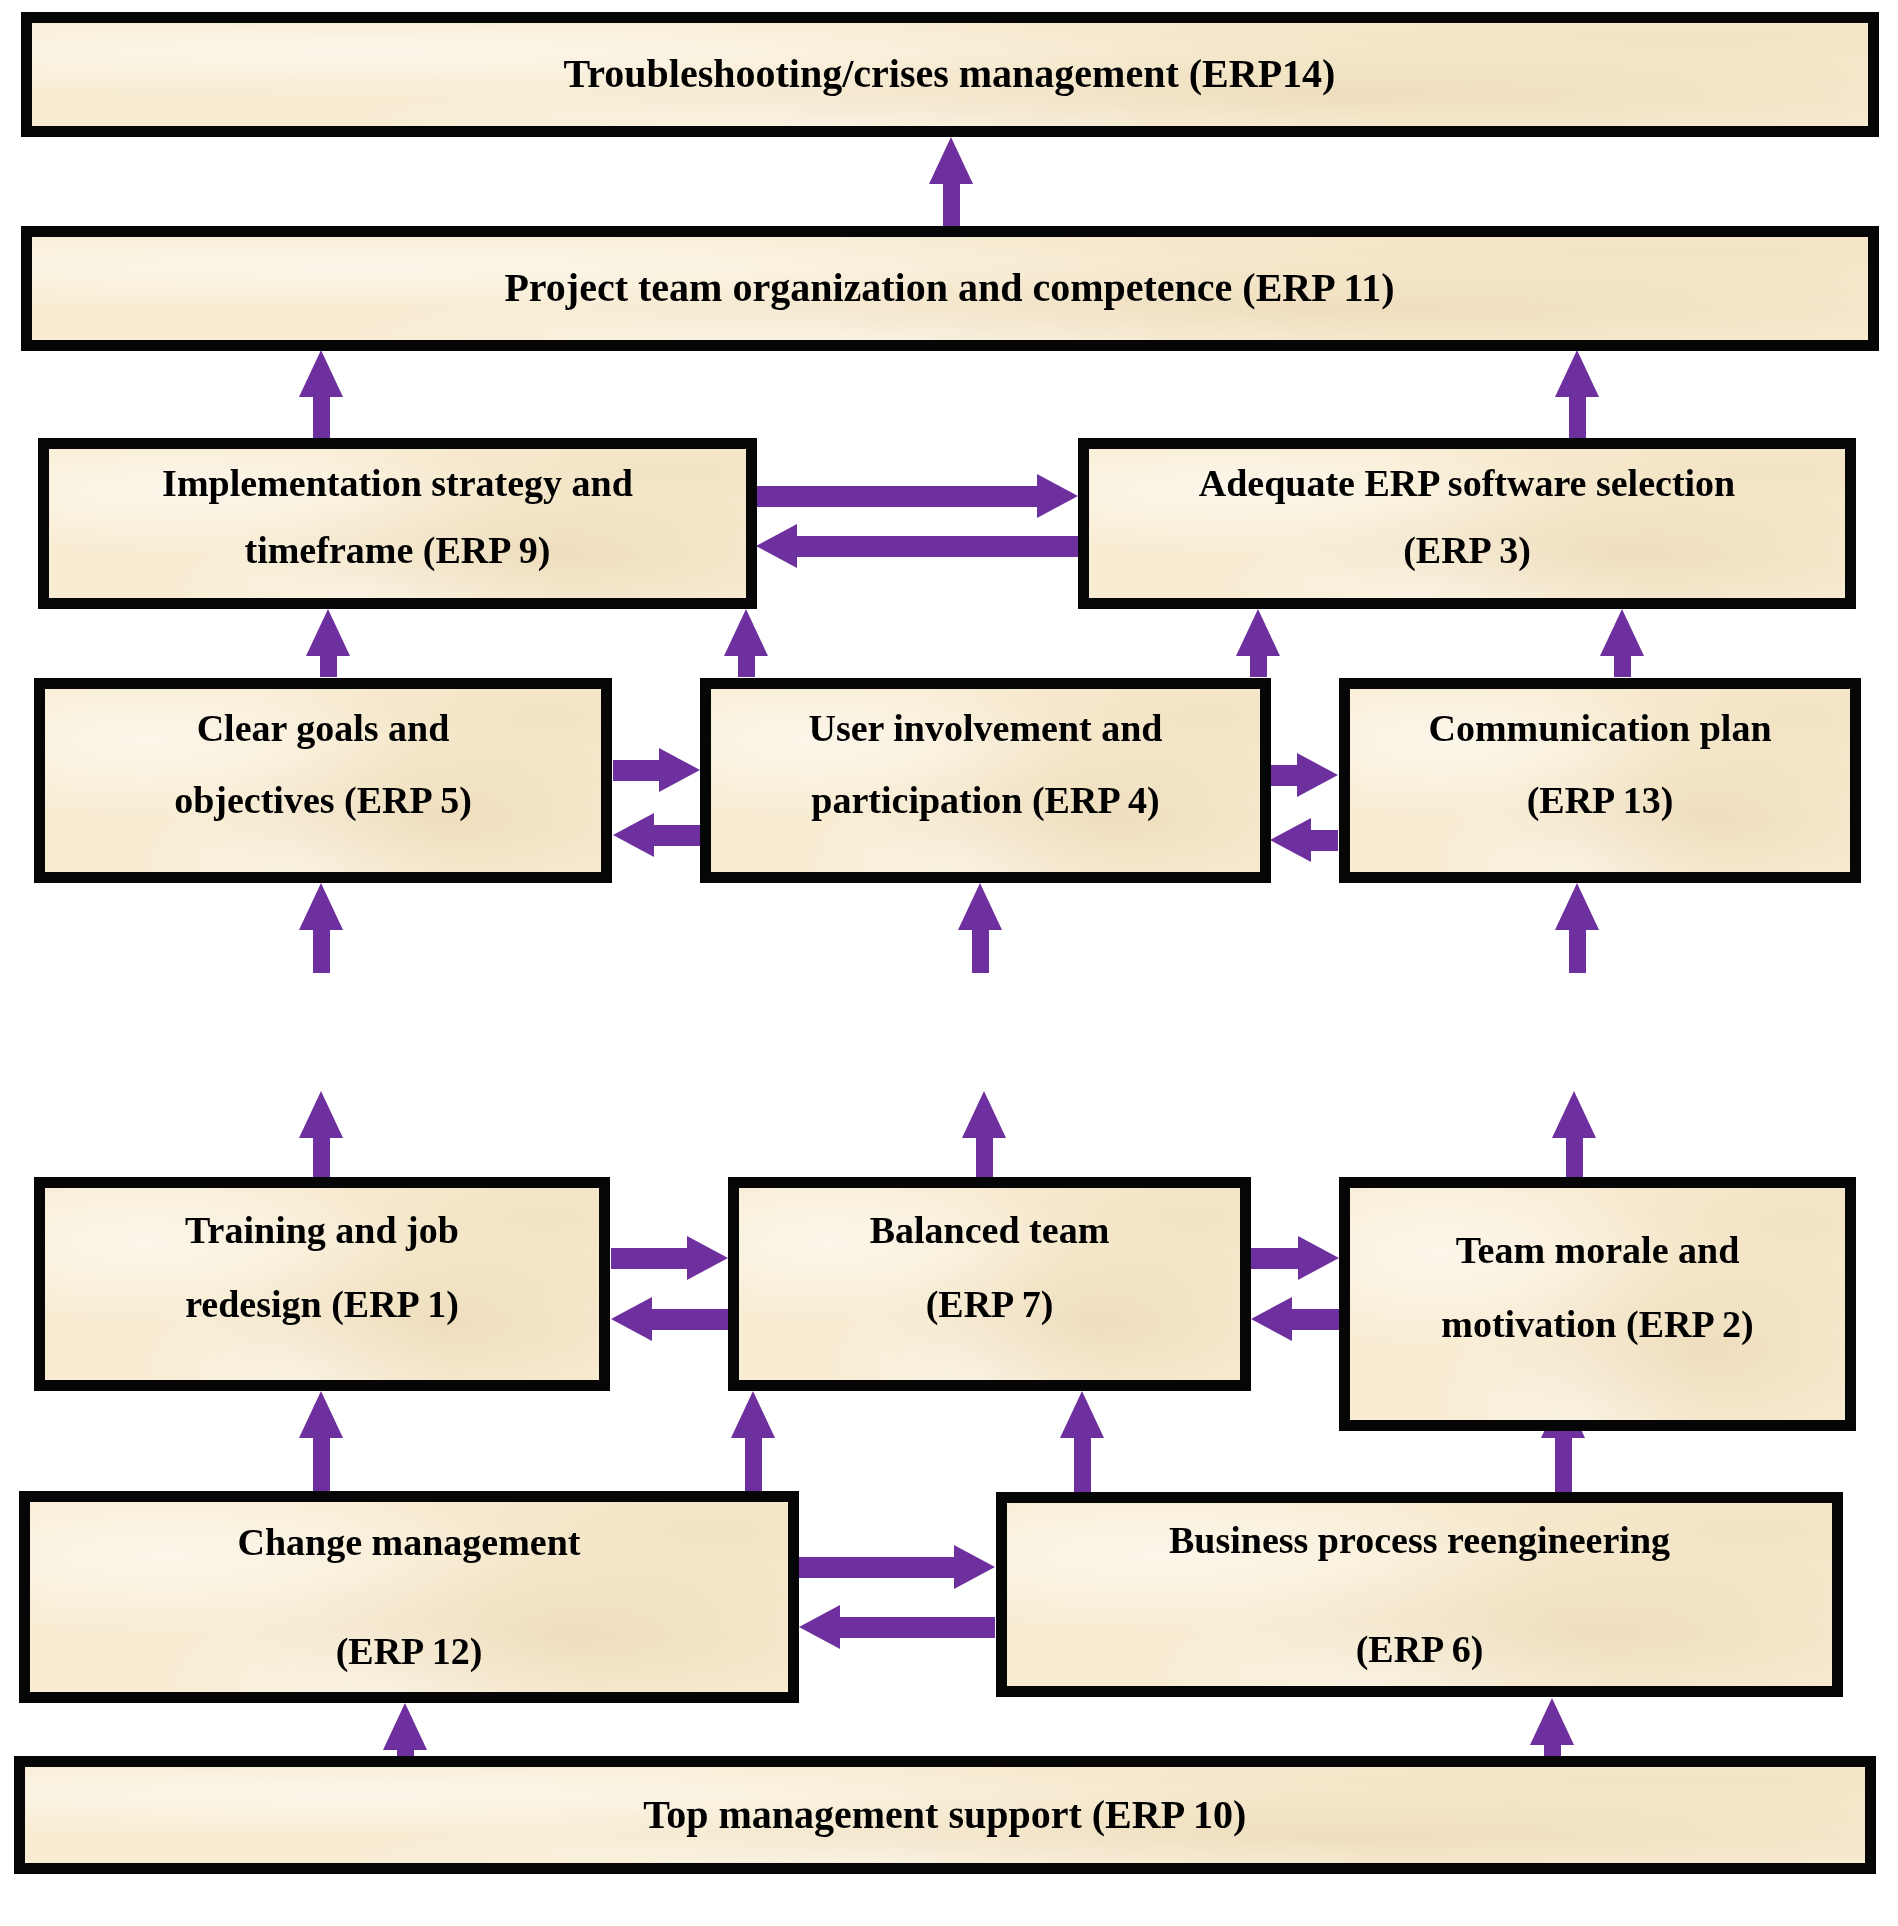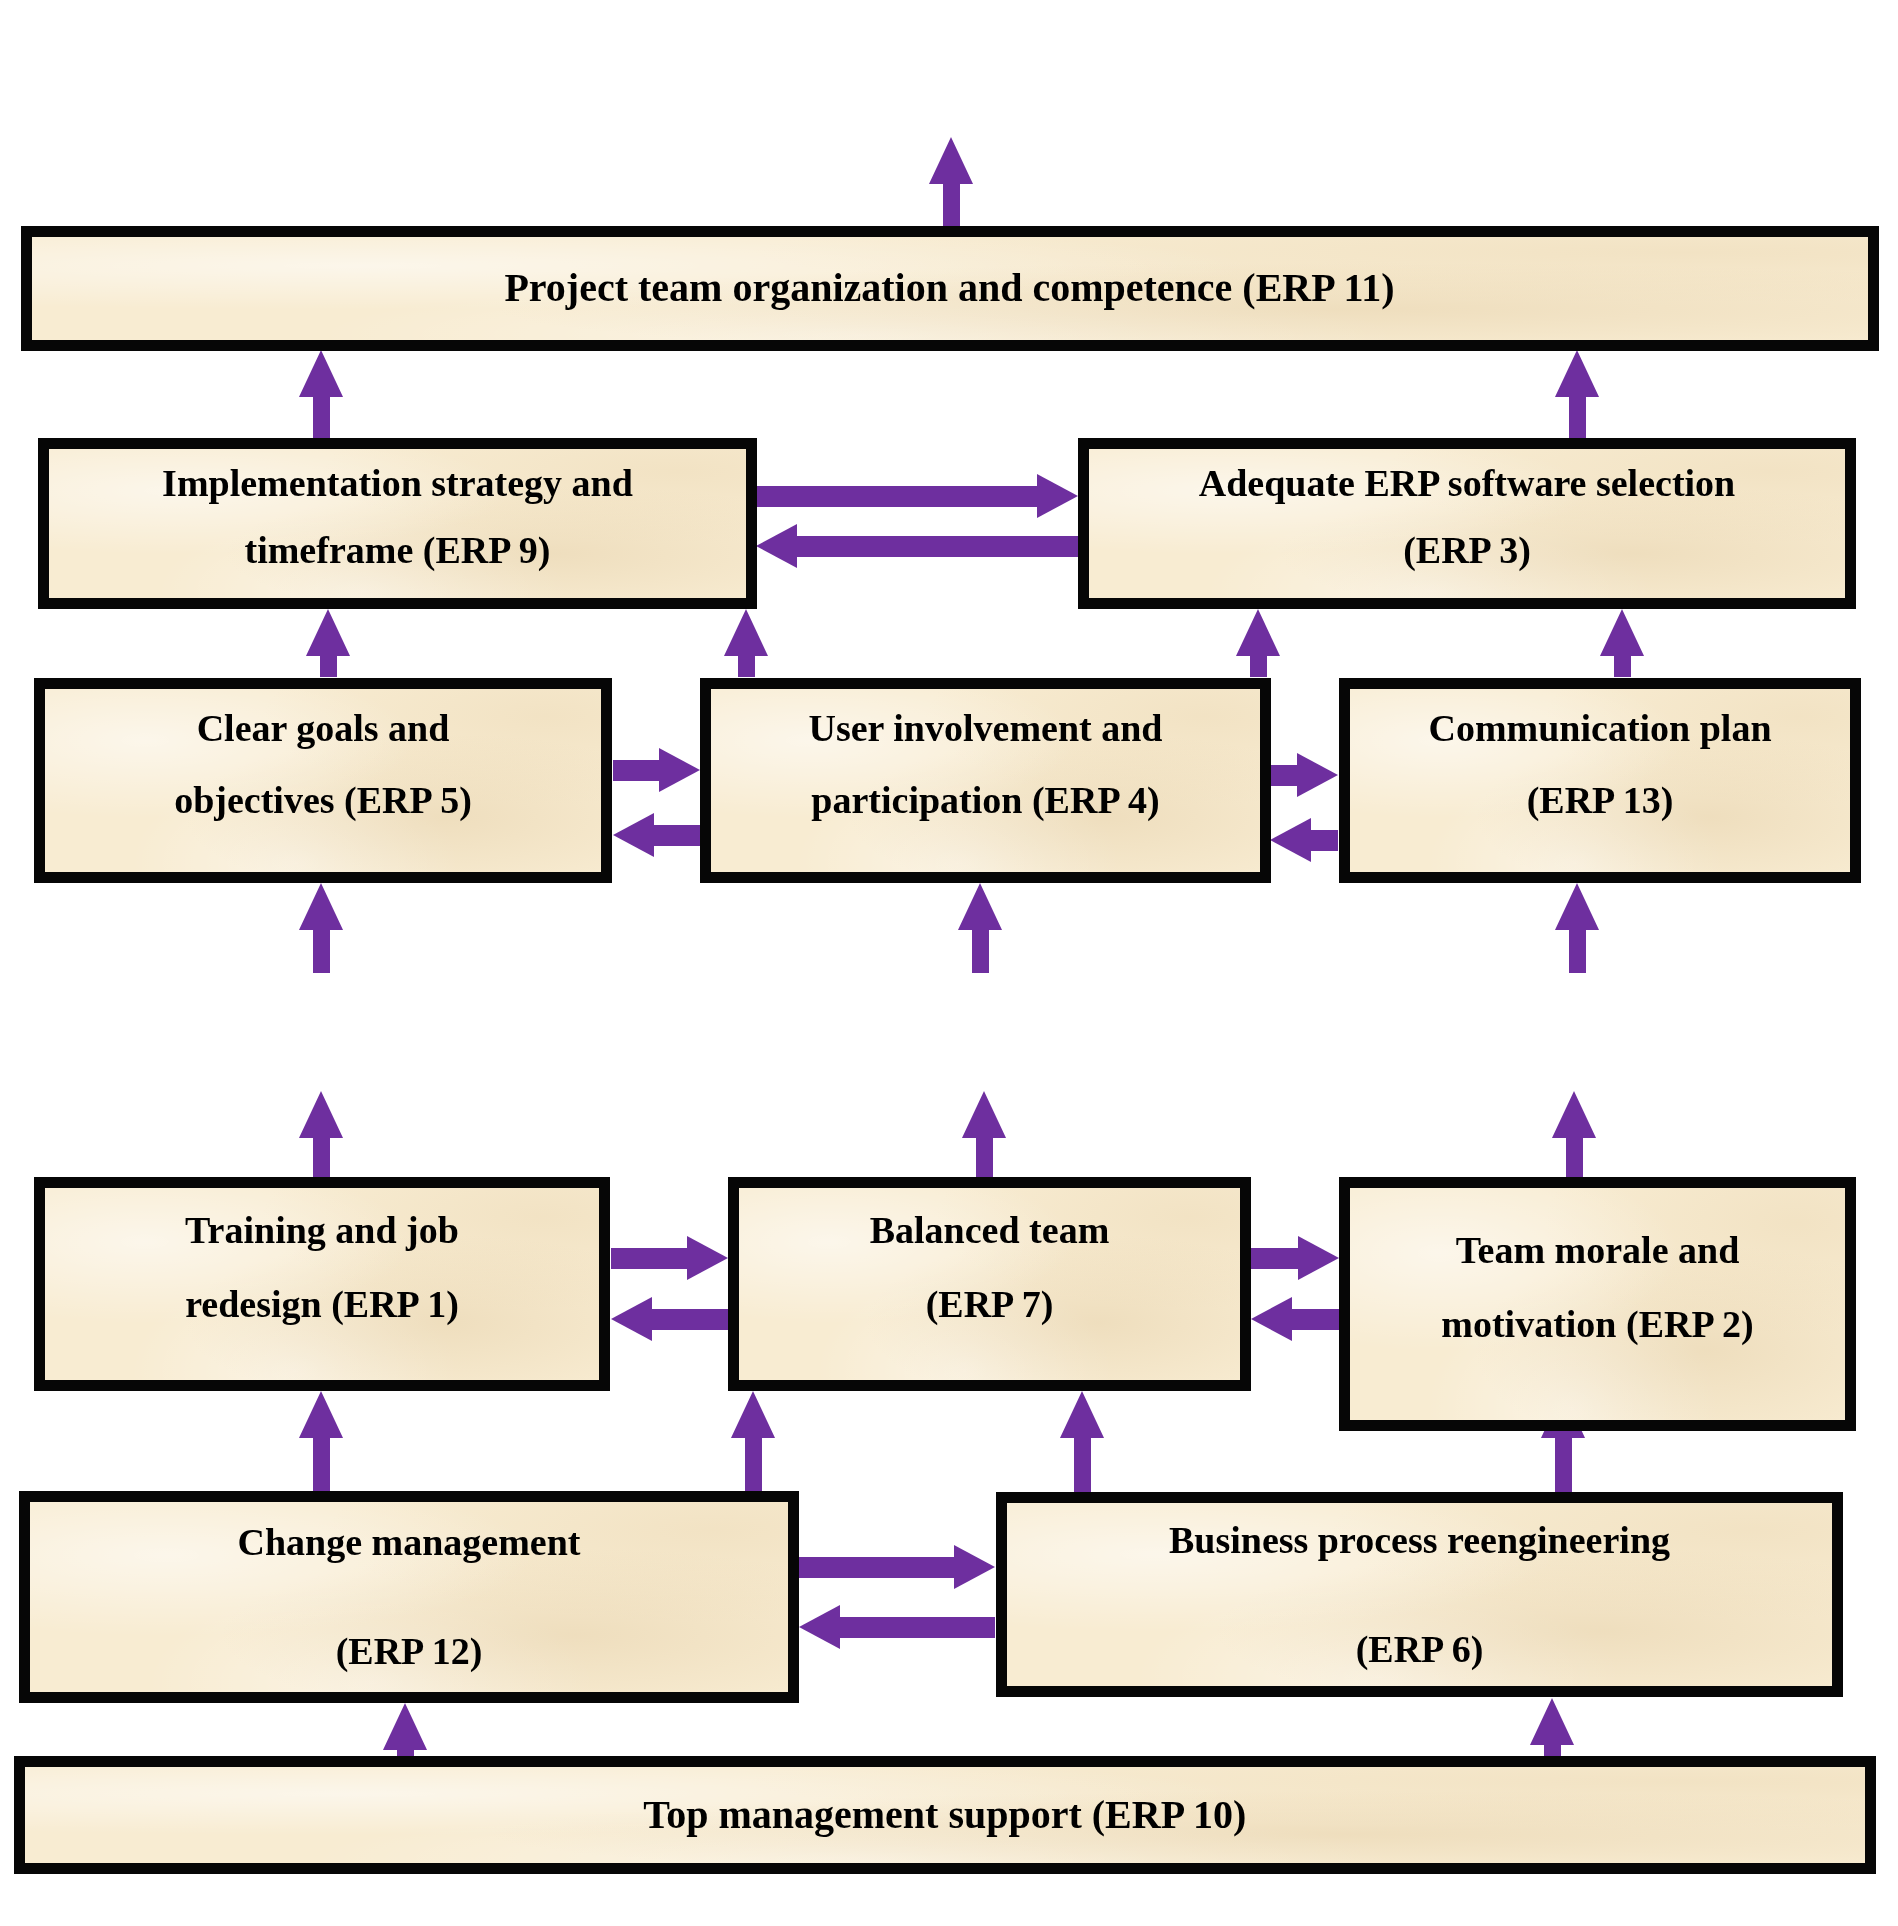--- a/index.html
+++ b/index.html
@@ -212,20 +212,23 @@
       <div class="arrow up" style="left: 382px; top: 1703px; width: 47px; height: 53px;">
         <i class="head"></i>
         <i class="shaft"></i>
       </div>
       <div class="arrow up" style="left: 1529px; top: 1698px; width: 47px; height: 58px;">
         <i class="head"></i>
         <i class="shaft"></i>
       </div>
     </div>
 
+  <div class="node wide" style="left:20.5px; top:12.3px; width:1858px; height:125px;">
+    <span class="l">Troubleshooting/crises management (ERP14)</span>
+  </div>
 
   <div class="node wide" style="left:20.5px; top:226px; width:1858px; height:125px;">
     <span class="l">Project team organization and competence (ERP 11)</span>
   </div>
 
   <div class="node g36 pb20" style="left:38px; top:438px; width:719px; height:171px;">
     <span class="l">Implementation strategy and</span>
     <span class="l">timeframe (ERP 9)</span>
   </div>
 

